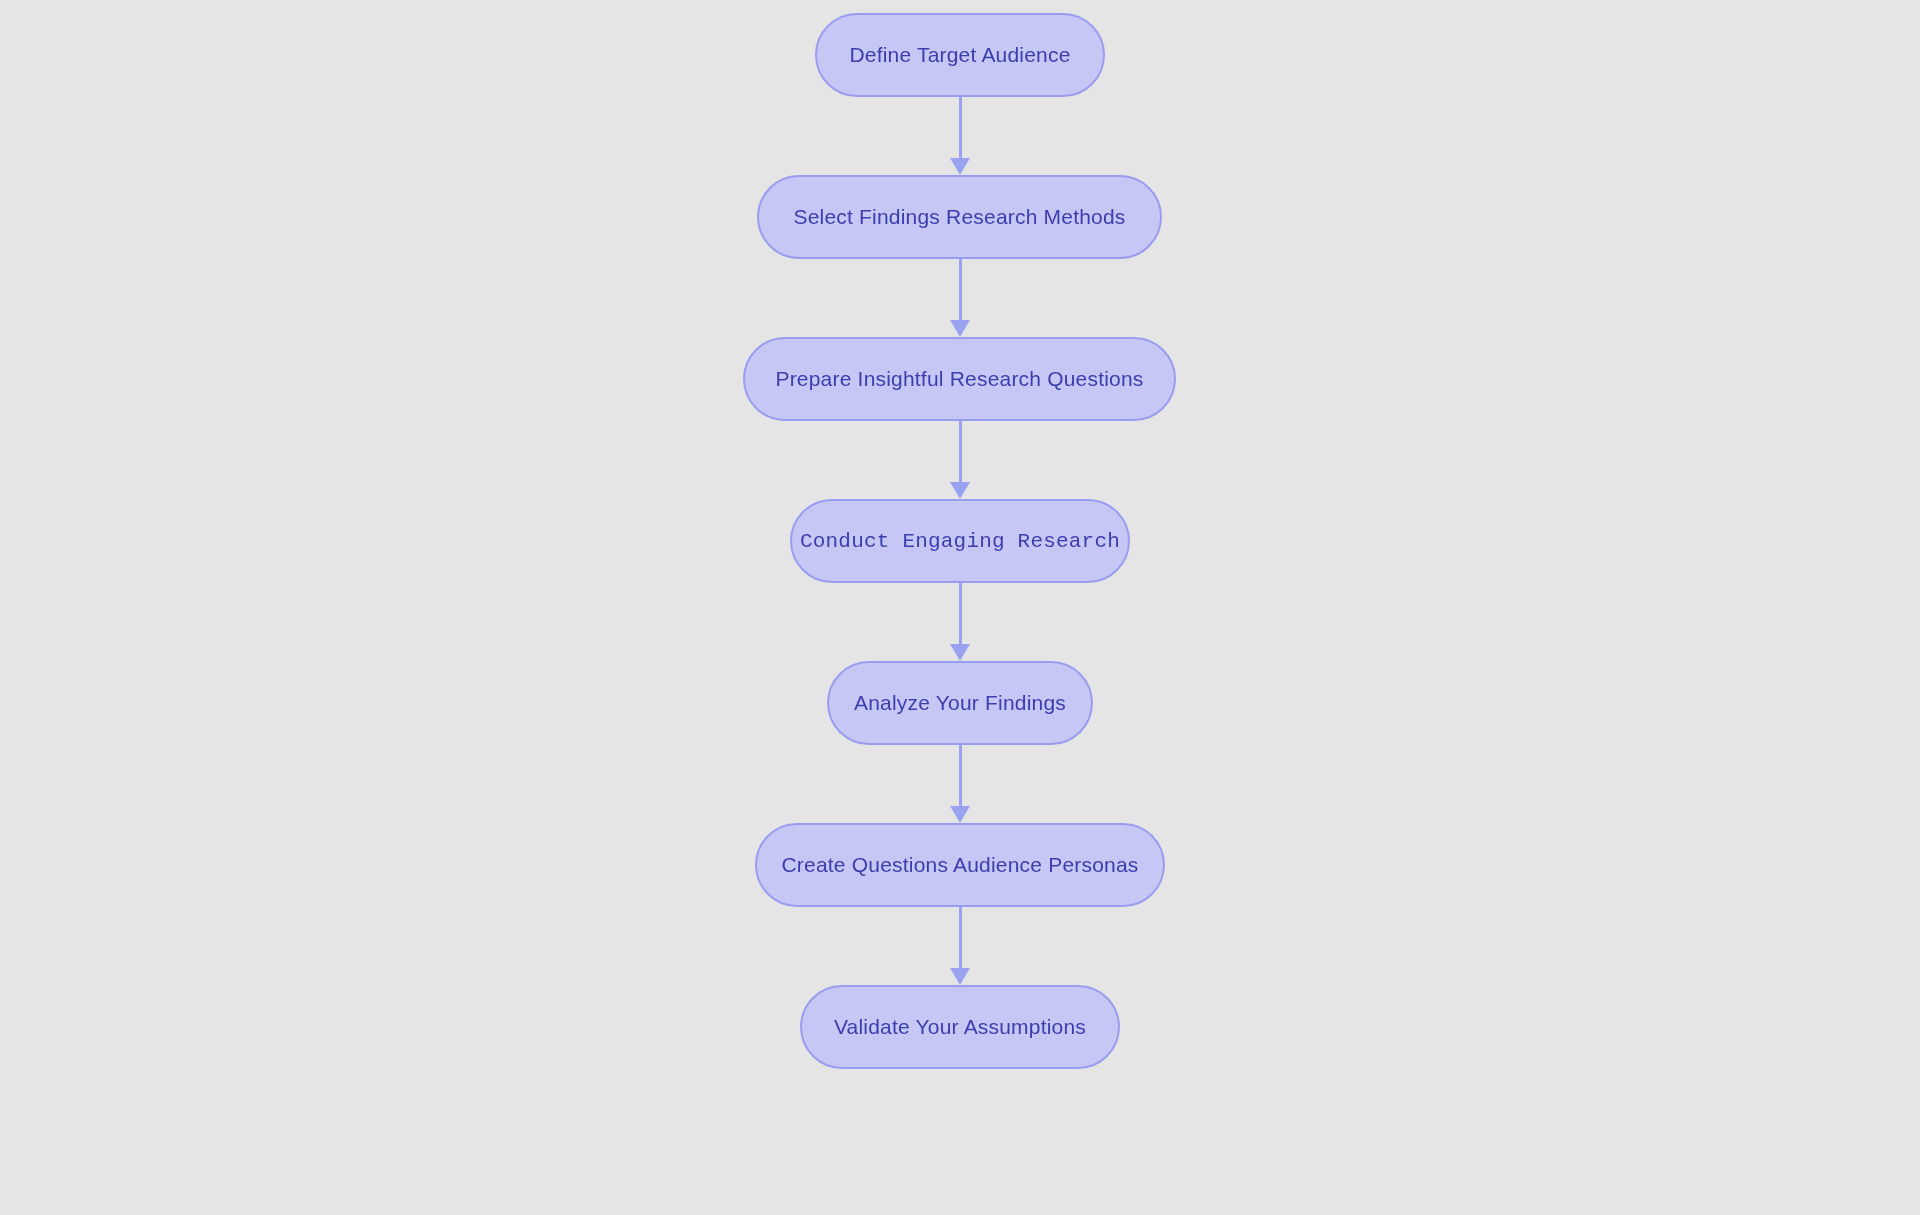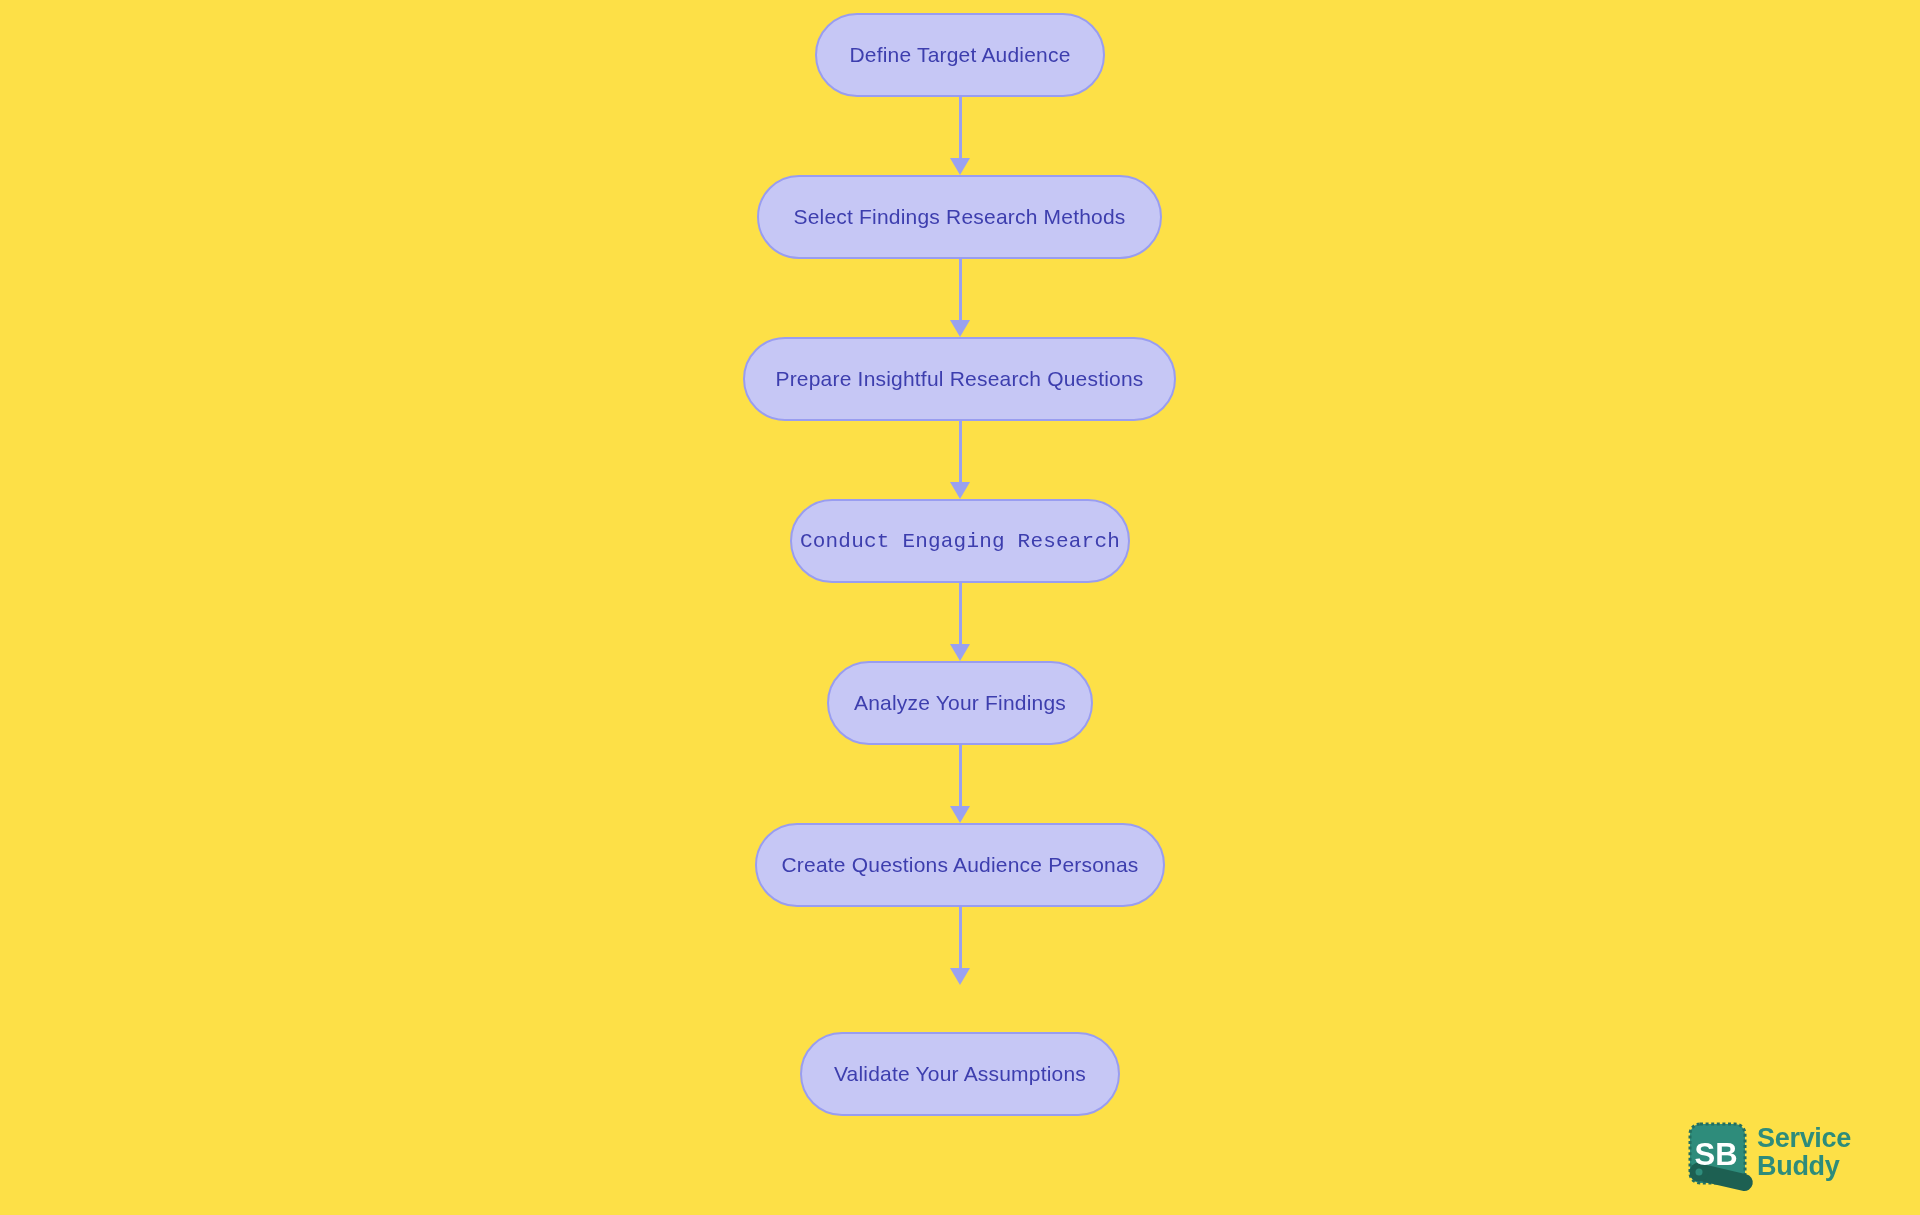--- a/index.html
+++ b/index.html
@@ -5,21 +5,21 @@
   html, body {
     margin: 0;
     padding: 0;
     background: #ffffff;
     font-family: "Liberation Sans", "DejaVu Sans", sans-serif;
   }
   .canvas {
     position: relative;
     width: 1920px;
     height: 1215px;
-    background: #fde047;
+    background: #e5e5e5;
     overflow: hidden;
   }
   
   .node {
     position: absolute;
     height: 84px;
     border-radius: 42px;
     background: #c6c7f5;
     border: 2px solid #999df0;
     box-sizing: border-box;
@@ -30,21 +30,21 @@
     font-size: 21px;
     letter-spacing: 0.2px;
     white-space: nowrap;
   }
   .n1 { left: 815px; top: 13px;  width: 290px; }
   .n2 { left: 757px; top: 175px; width: 405px; }
   .n3 { left: 743px; top: 337px; width: 433px; }
   .n4 { left: 790px; top: 499px; width: 340px; font-family: Liberation Mono, monospace; }
   .n5 { left: 827px; top: 661px; width: 266px; }
   .n6 { left: 755px; top: 823px; width: 410px; }
-  .n7 { left: 800px; top: 1032px; width: 320px; }
+  .n7 { left: 800px; top: 985px; width: 320px; }
 
   
   .arrow {
     position: absolute;
     left: 949px;            
     width: 22px;
     display: flex;
     flex-direction: column;
     align-items: center;
   }
@@ -121,32 +121,14 @@
   </div>
   <div class="arrow a5">
     <span class="arrow-line"></span>
     <span class="arrow-head"></span>
   </div>
   <div class="arrow a6">
     <span class="arrow-line"></span>
     <span class="arrow-head"></span>
   </div>
 
-  <div class="logo">
-    <svg class="logo-badge" width="61" height="68" viewBox="0 0 61 68" xmlns="http://www.w3.org/2000/svg">
-
-      <rect x="3" y="3" width="55" height="59" rx="10" fill="#2E8C7B" stroke="#236E60" stroke-width="3" stroke-dasharray="3 2.6"></rect>
-
-      <g transform="rotate(13 12 51)">
-        <rect x="3" y="42.5" width="64" height="17" rx="8.5" fill="#1D6052"></rect>
-      </g>
-      <circle cx="12" cy="51" r="9.5" fill="#1D6052"></circle>
-      <circle cx="12" cy="51" r="3.5" fill="#2E8C7B"></circle>
-
-      <text x="29" y="44" text-anchor="middle" fill="#ffffff" font-family="Liberation Sans, DejaVu Sans, sans-serif" font-size="31" font-weight="bold">SB</text>
-    </svg>
-    <div class="logo-text">
-      <div>Service</div>
-      <div>Buddy</div>
-    </div>
-  </div>
 
 </div>
 
 </body></html>

